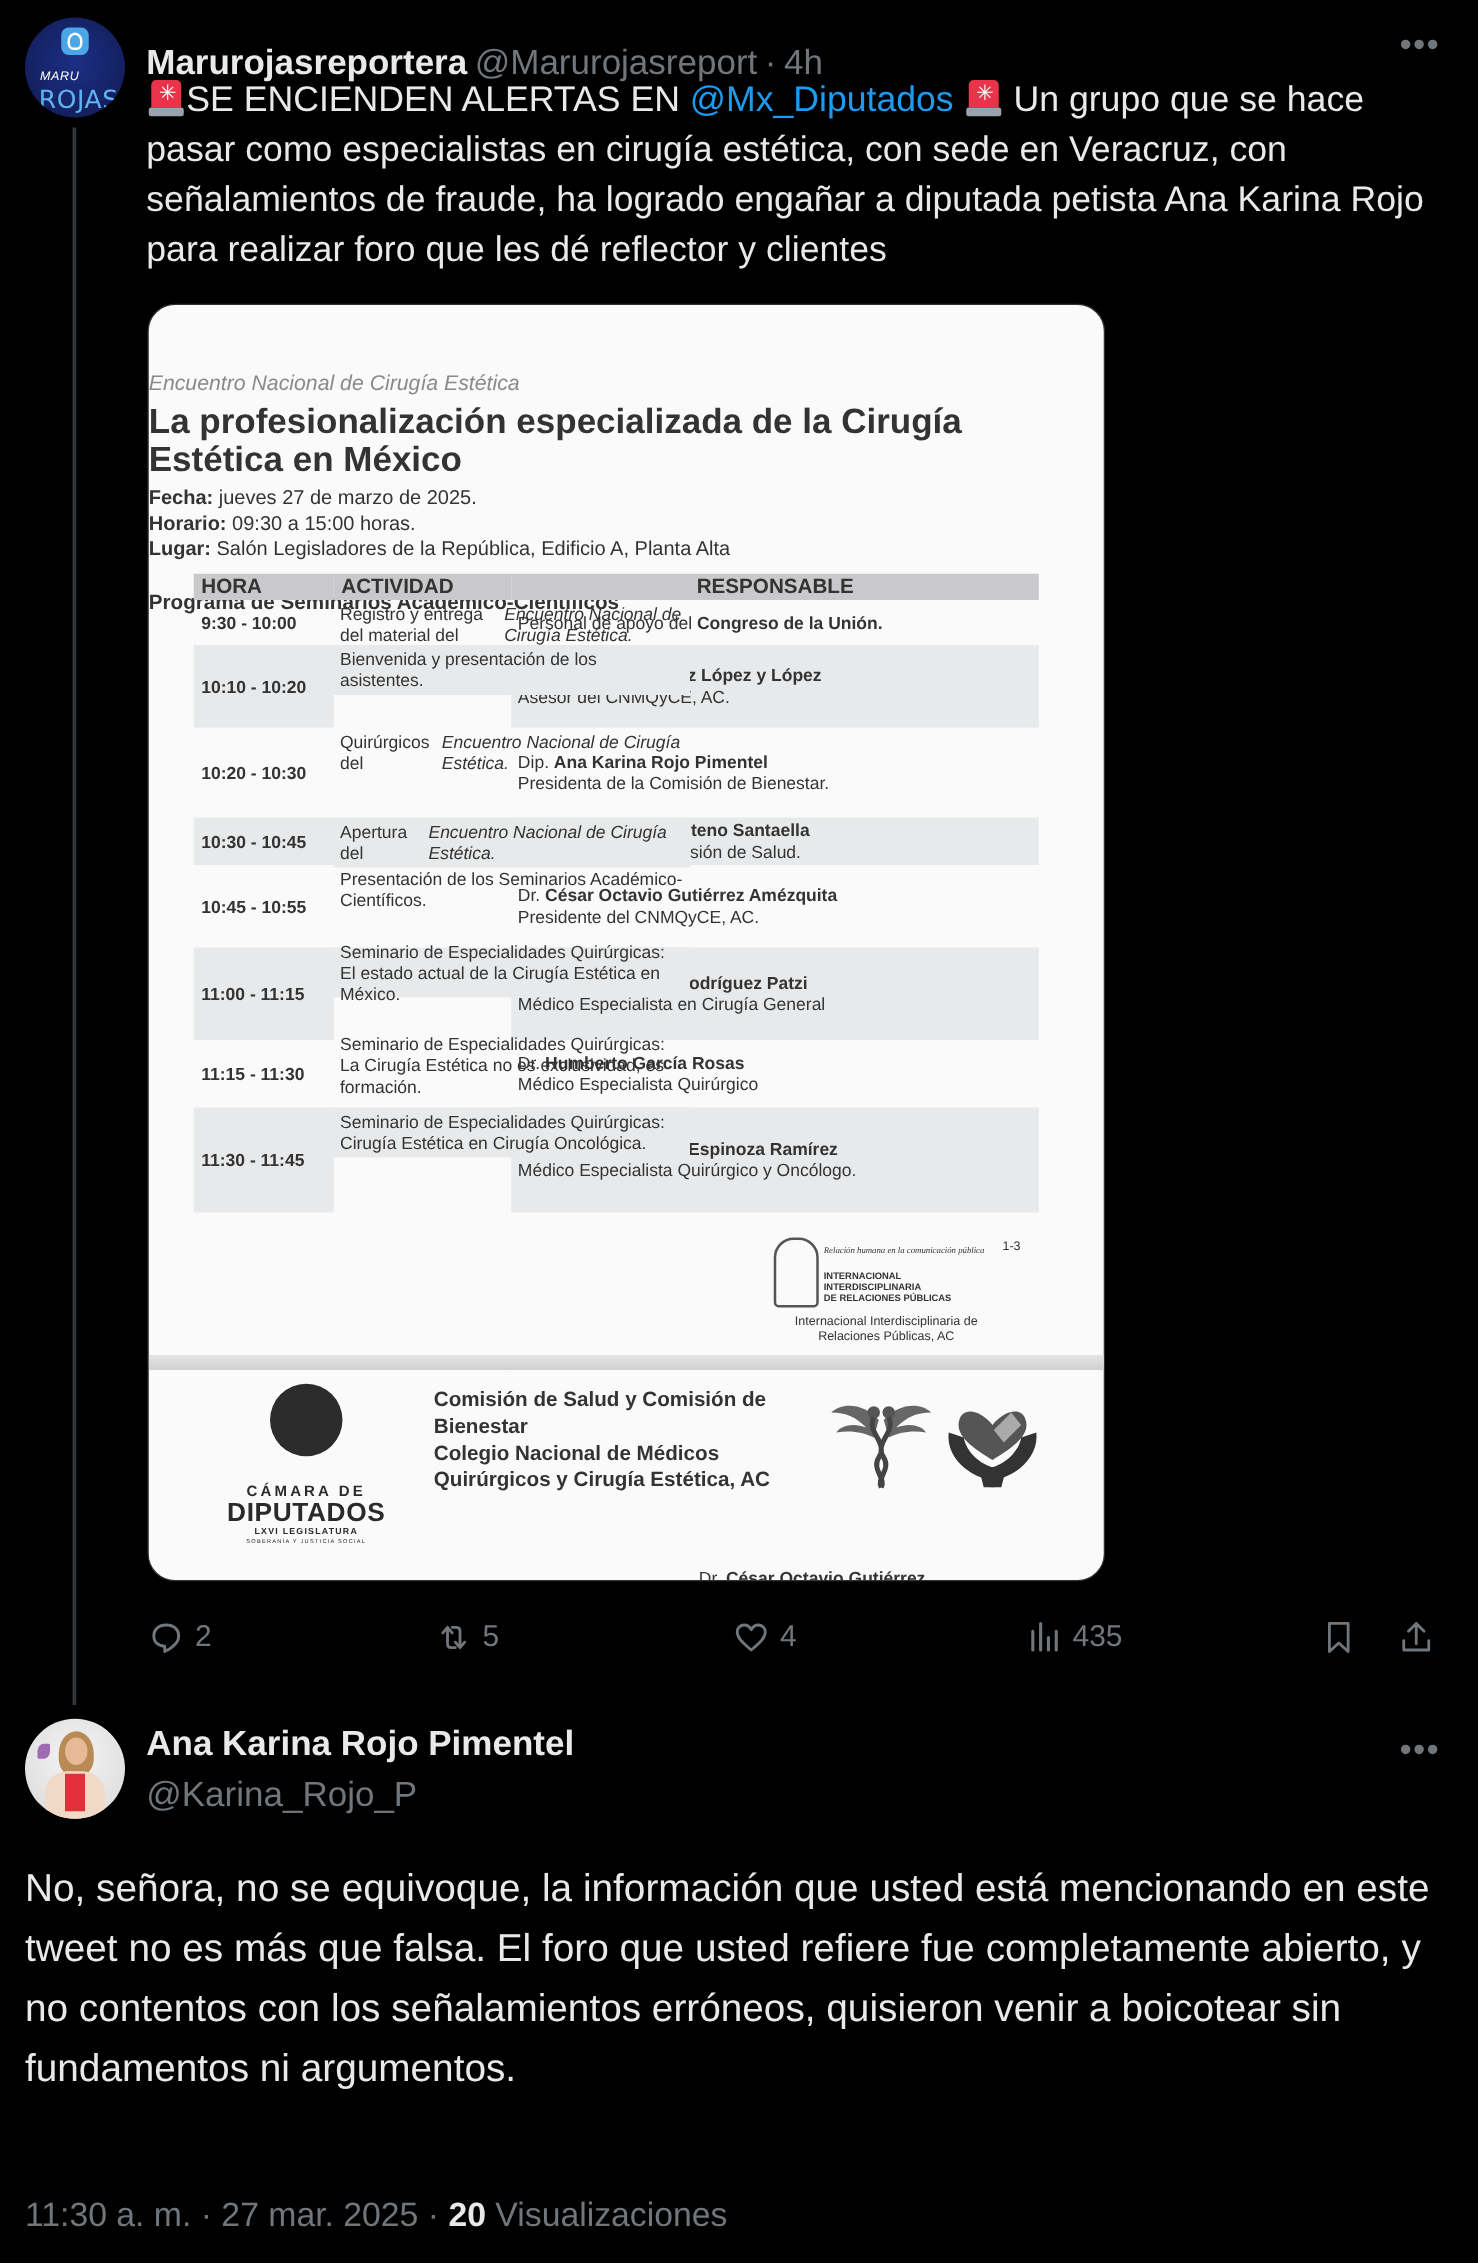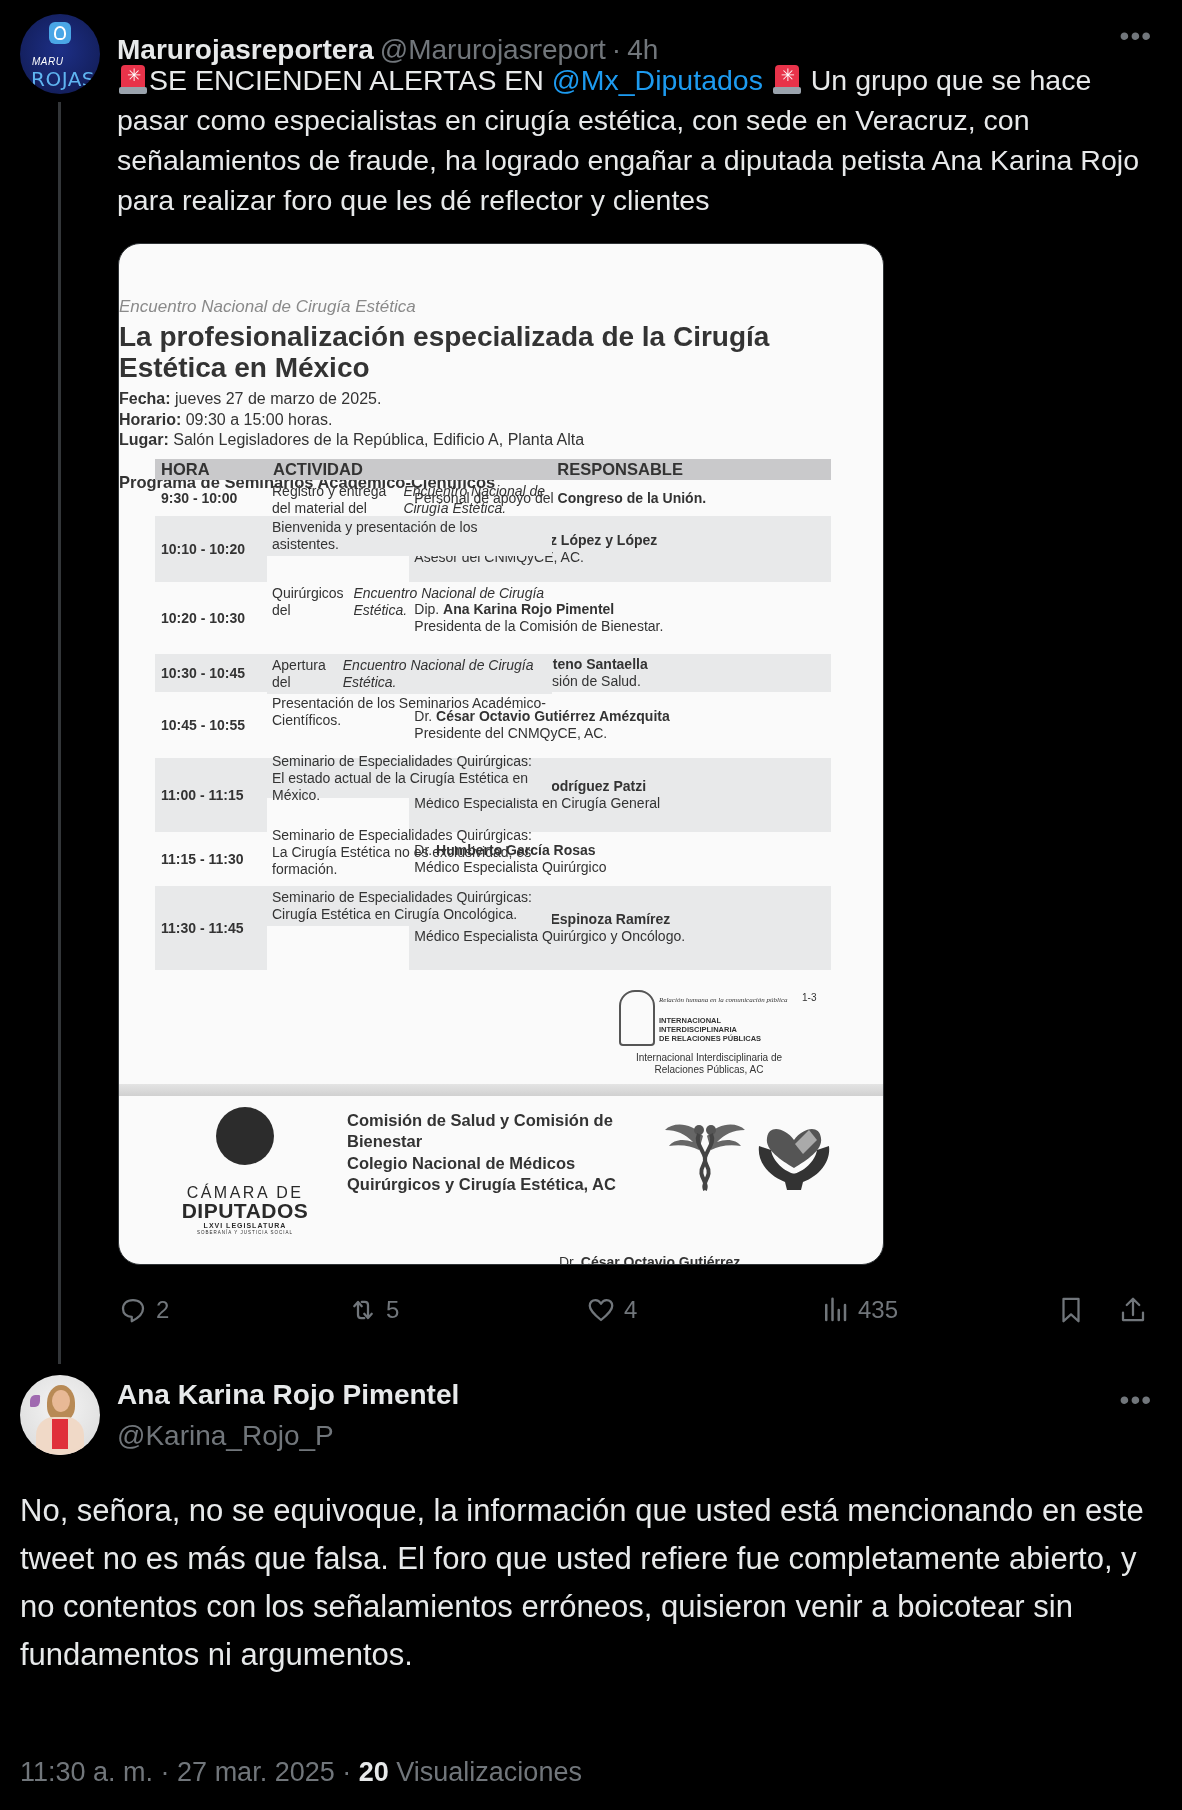--- a/index.html
+++ b/index.html
@@ -67,21 +67,21 @@
   .logo-ir .box { display: flex; align-items: center; gap: 4px; }
   .logo-ir .emb { width: 36px; height: 56px; border: 2px solid #555; border-radius: 16px 16px 4px 4px; }
   .logo-ir .lines { font-size: 7.5px; font-weight: 700; line-height: 9px; }
   .logo-ir .script { font-style: italic; font-size: 7px; font-family: "Liberation Serif", serif; margin-bottom: 10px; }
   .logo-ir .foot { margin-top: 6px; text-align: center; font-size: 10px; }
   .page-num { position: absolute; left: 683px; top: 748px; font-size: 10px; color: #333; }
   .page-sep { position: absolute; left: 0; top: 840px; width: 100%; height: 12px; background: linear-gradient(#e4e4e4, #d0d0d0); }
 
   .camara { position: absolute; left: 56px; top: 863px; width: 140px; text-align: center; color: #2a2a2a; }
   .camara .seal { width: 58px; height: 58px; border-radius: 50%; background: #2c2c2c; margin: 0 auto 4px; }
-  .camara .l1 { font-size: 16px; letter-spacing: 2.5px; font-weight: 400; line-height: 16px; margin-top: 20px; }
+  .camara .l1 { font-size: 12px; letter-spacing: 2.5px; font-weight: 700; line-height: 16px; margin-top: 20px; }
   .camara .l2 { font-size: 21px; font-weight: 900; line-height: 20px; letter-spacing: .5px; }
   .camara .l3 { font-size: 7px; font-weight: 700; letter-spacing: 1px; line-height: 9px; }
   .camara .l4 { font-size: 4.5px; letter-spacing: 1px; line-height: 6px; }
   .footer-txt { position: absolute; left: 228px; top: 866px; width: 300px; text-align: left; font-size: 16.5px; font-weight: 700; line-height: 20.5px; color: #333; }
   .caduceus { position: absolute; left: 544px; top: 872px; width: 84px; height: 76px; }
   .hands { position: absolute; left: 636px; top: 866px; width: 78px; height: 80px; }
   .doc-cut { position: absolute; left: 440px; top: 1010px; font-size: 14px; color: #333; }
   .doc-cut b { font-weight: 700; }
 
   

